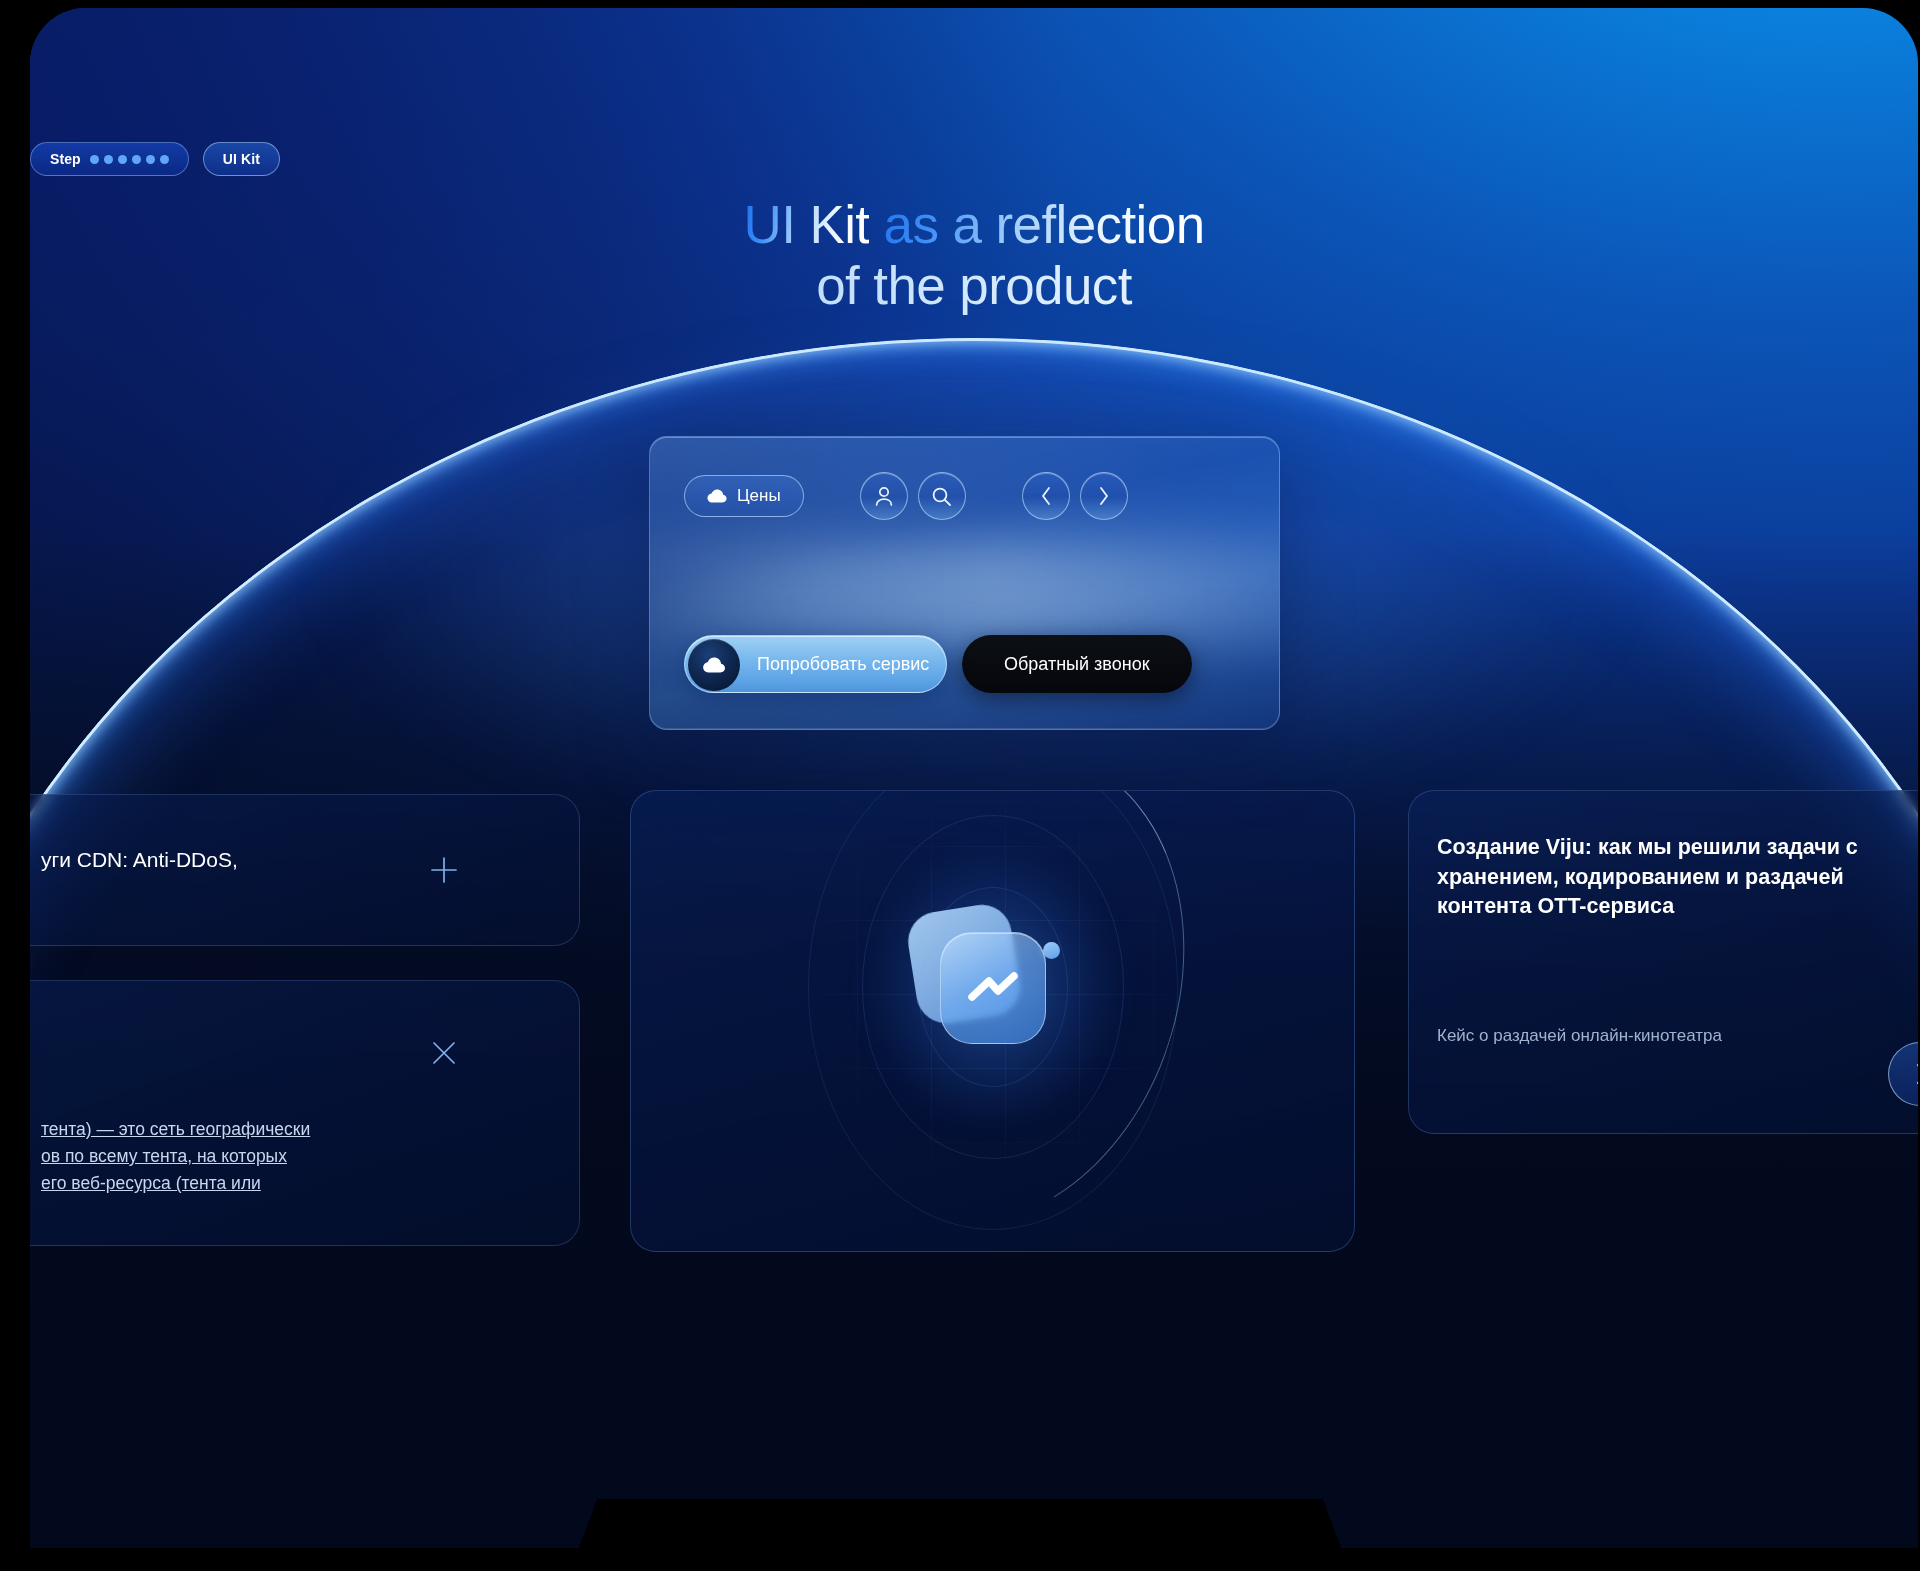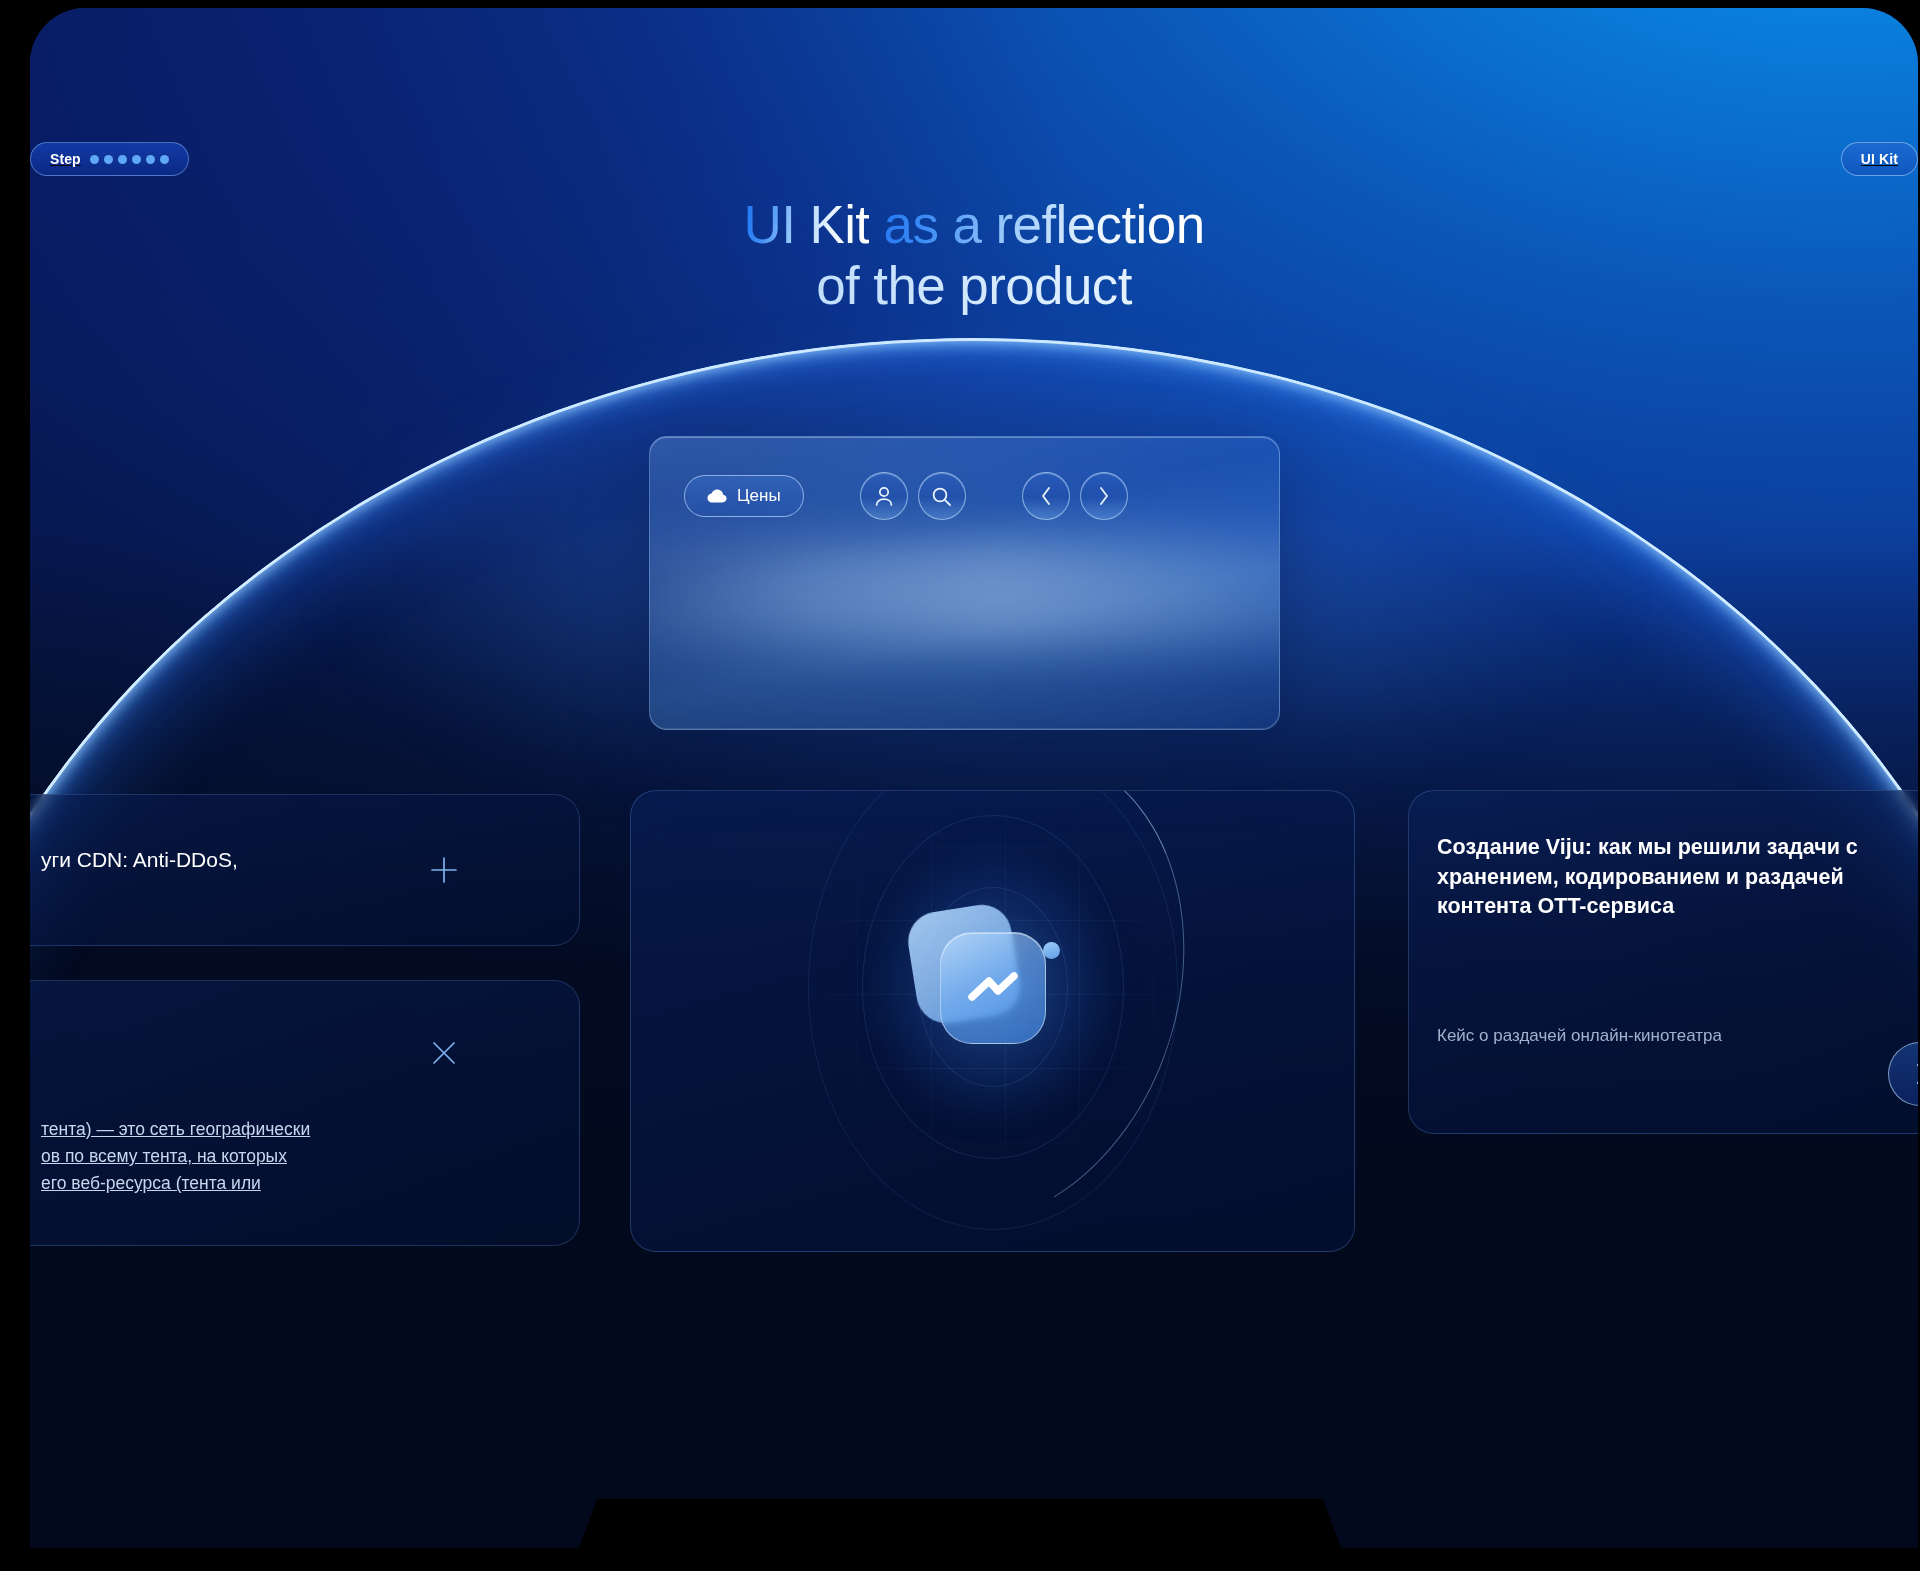--- a/index.html
+++ b/index.html
@@ -82,23 +82,22 @@
   }
   .bottom-fade{
     position:absolute; left:0; right:0; bottom:0; height:560px;
     background:linear-gradient(to bottom, rgba(2,9,28,0) 0%, rgba(2,9,28,0.65) 42%, #02091c 100%);
     pointer-events:none;
   }
 
   
   .badges{
     position:absolute; left:0; right:0; top:134px;
-    display:flex; justify-content:space-between; align-items:center; gap:14px;
+    display:flex; justify-content:flex-start; align-items:center; gap:14px;
     z-index:8;
-    text-decoration:underline;
   }
   .badge{
     height:34px; padding:0 19px;
     display:flex; align-items:center; gap:9px;
     border-radius:999px;
     font-size:14px; font-weight:700; letter-spacing:.1px;
     color:#ffffff;
     border:1px solid rgba(160,205,255,0.42);
     background:linear-gradient(180deg, rgba(22,70,190,0.72), rgba(14,48,150,0.62));
     backdrop-filter:blur(6px);
@@ -415,20 +414,35 @@
 
         <div class="circ" style="margin-left:10px;">
           <span>
             <svg width="12" height="20" viewBox="0 0 12 20" fill="none" stroke="#eaf4ff" stroke-width="1.8" stroke-linecap="round" stroke-linejoin="round">
                 <path d="M3 2 L9 10 L3 18"></path>
               </svg>
           </span>
         </div>
       </div>
 
+      <div class="cta-row">
+        <div class="btn-try">
+          <span class="knob">
+            <span>
+              <svg width="24" height="16" viewBox="0 0 20 14">
+                  <path d="M5.2 13.5c-2.6 0-4.7-2-4.7-4.5 0-2.2 1.7-4.1 4-4.4C5.3 2 7.6.4 10.2.4c3.2 0 5.8 2.4 6 5.4 2 .3 3.4 1.9 3.4 3.8 0 2.1-1.8 3.9-4 3.9H5.2z" fill="#ffffff"></path>
+                </svg>
+            </span>
+          </span>
+          <span>Попробовать сервис</span>
+        </div>
+        <div class="btn-call">
+          <span>Обратный звонок</span>
+        </div>
+      </div>
     </div>
 
     <div class="cards">
 
       <div class="card card-l1">
         <div class="ctext">уги CDN: Anti-DDoS,</div>
         <div class="icon-btn-corner">
           <svg width="34" height="34" viewBox="0 0 34 34" fill="none" stroke="#7fb2f0" stroke-width="1.7" stroke-linecap="round">
               <path d="M17 5 V29 M5 17 H29"></path>
             </svg>

